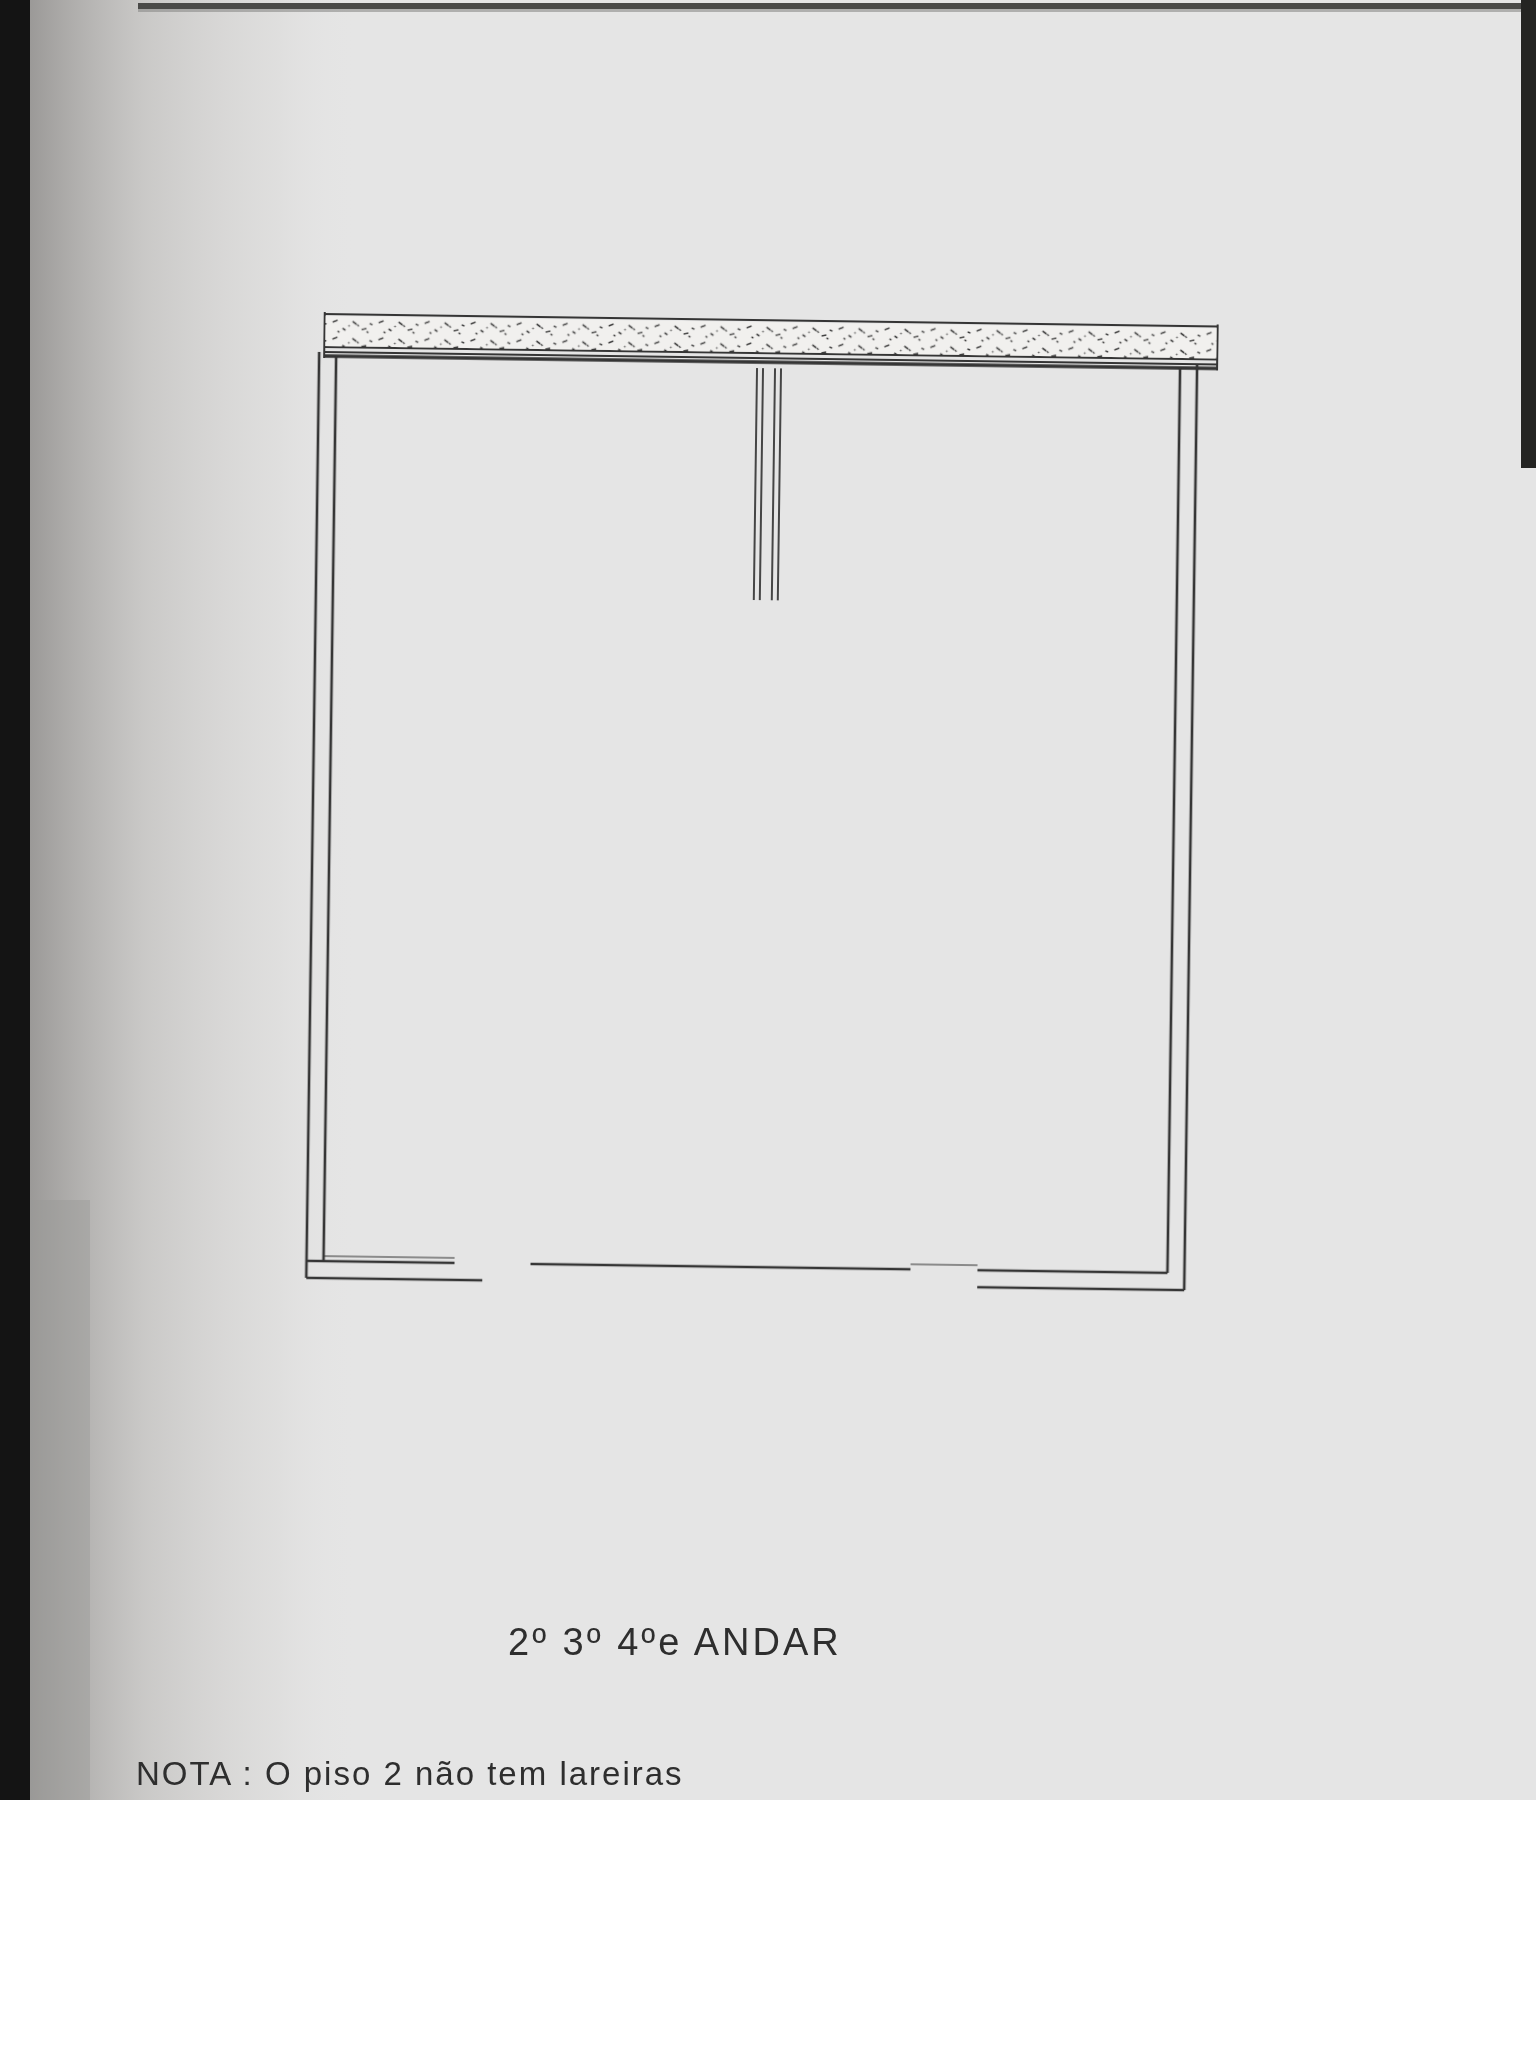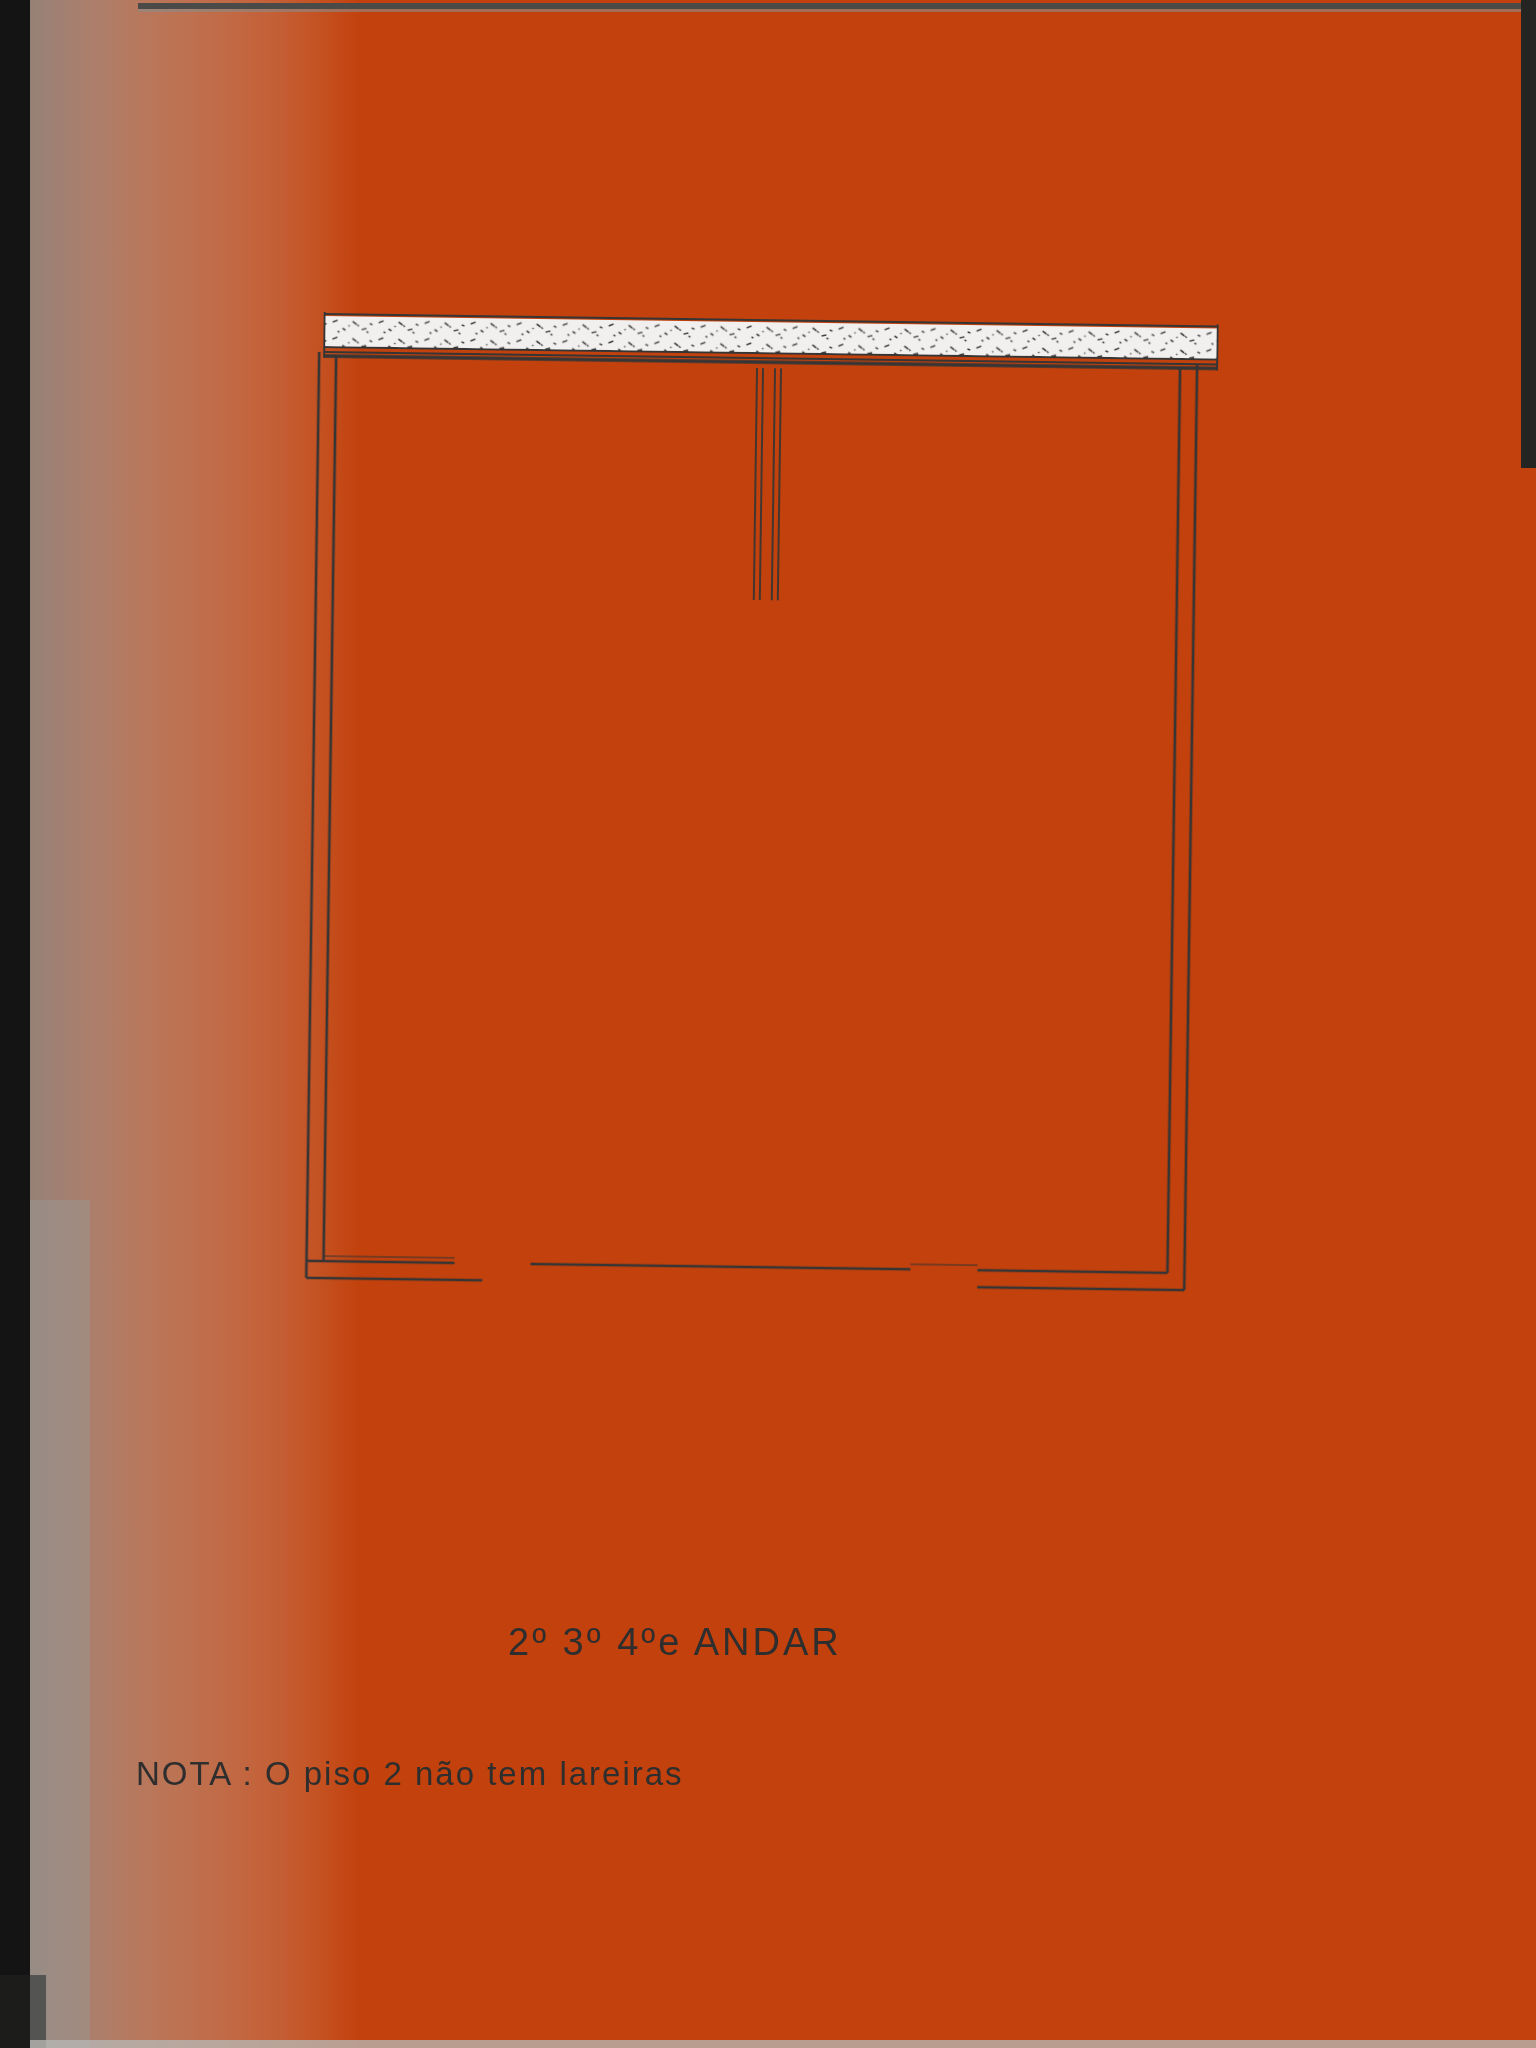--- a/index.html
+++ b/index.html
@@ -1,16 +1,16 @@
 <!DOCTYPE html>
 <html><head>
 <meta charset="utf-8">
 <style>
   html,body{margin:0;padding:0;}
-  .page{position:relative;width:1536px;height:2048px;background:#c2410c;overflow:hidden;
+  .page{position:relative;width:1536px;height:1800px;background:#e5e5e5;overflow:hidden;
         font-family:"Liberation Sans", sans-serif;}
   svg{position:absolute;left:0;top:0;}
   text{fill:#2e2e2e;}
 </style>
 </head>
 <body>
 <div class="page">
 <svg width="1536" height="2048" viewBox="0 0 1536 2048">
 <defs>
   <pattern id="speck" width="46" height="17" patternUnits="userSpaceOnUse">

